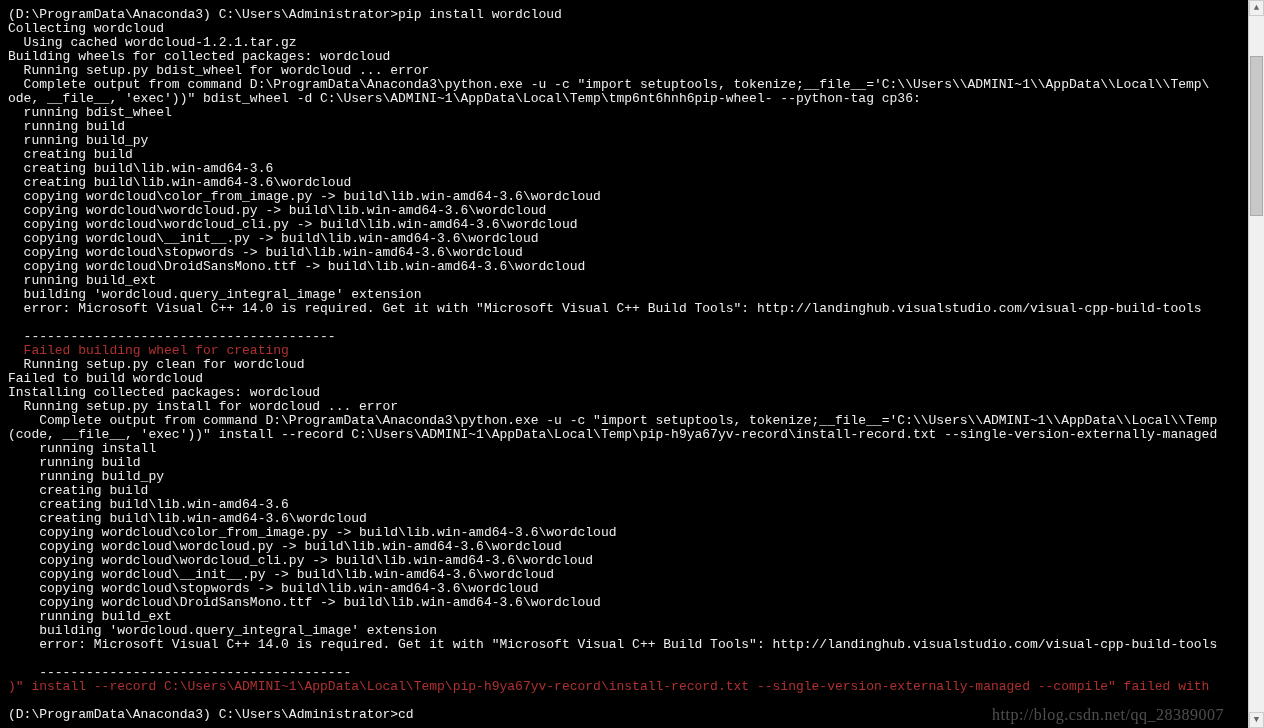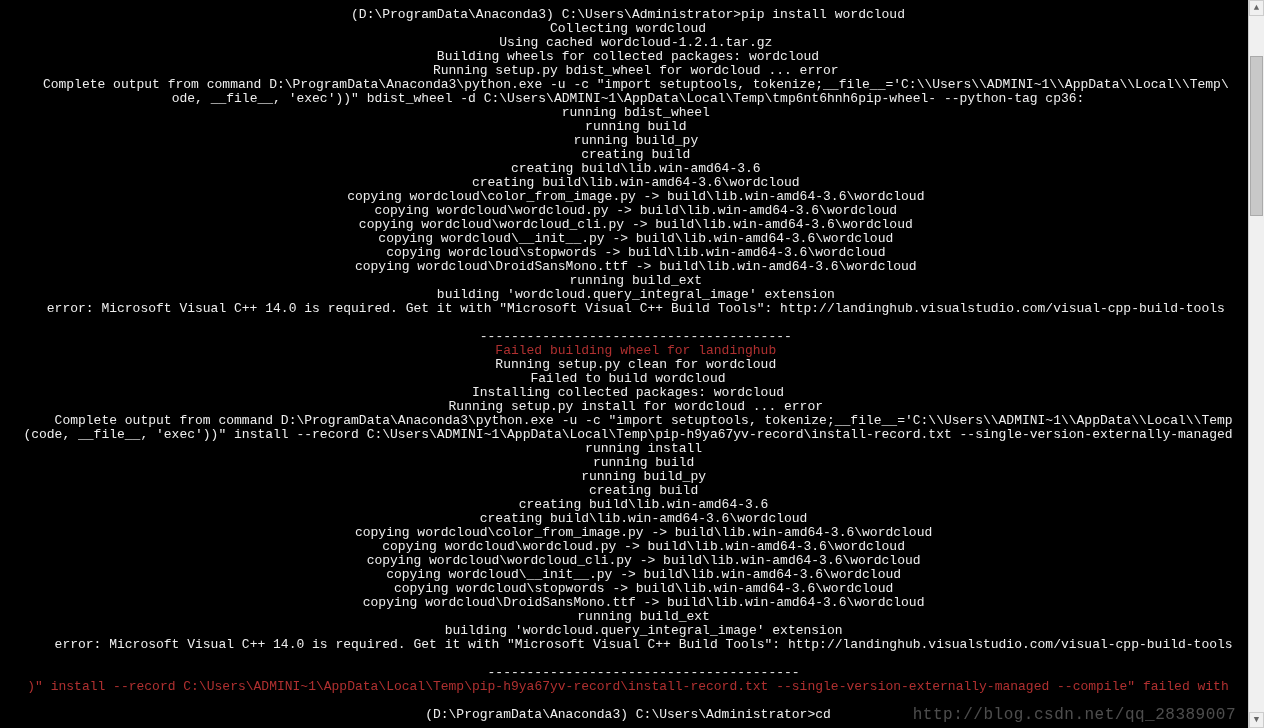--- a/index.html
+++ b/index.html
@@ -1,15 +1,15 @@
 <!DOCTYPE html>
 <html><head>
 <meta charset="utf-8">
 <style>
-  * { margin: 0; padding: 0; box-sizing: border-box; text-align: center; }
+  * { margin: 0; padding: 0; box-sizing: border-box; }
   html, body {
     width: 1264px;
     height: 728px;
     overflow: hidden;
     font-family: Consolas, "Courier New", monospace;
     font-size: 13px;
     line-height: 14px;
     background: #000;
     color: #eee;
   }
@@ -58,25 +58,25 @@
   }
   pre {
     white-space: pre;
     font-family: Consolas, "Courier New", monospace;
     font-size: 13px;
     line-height: 14px;
   }
   .err { color: #b03030; }
   .watermark {
     position: absolute;
-    right: 12px;
+    right: 24px;
     bottom: 6px;
     color: rgba(220,220,220,0.35);
     font-size: 16px;
-    font-family: Liberation Mono, monospace;
+    font-family: Liberation Serif, serif;
     letter-spacing: 0.5px;
     pointer-events: none;
   }
 </style>
 </head>
 <body>
 
 <div class="window">
   <div class="content">
     <pre>(D:\ProgramData\Anaconda3) C:\Users\Administrator&gt;pip install wordcloud</pre>
@@ -96,21 +96,21 @@
   copying wordcloud\wordcloud.py -&gt; build\lib.win-amd64-3.6\wordcloud
   copying wordcloud\wordcloud_cli.py -&gt; build\lib.win-amd64-3.6\wordcloud
   copying wordcloud\__init__.py -&gt; build\lib.win-amd64-3.6\wordcloud
   copying wordcloud\stopwords -&gt; build\lib.win-amd64-3.6\wordcloud
   copying wordcloud\DroidSansMono.ttf -&gt; build\lib.win-amd64-3.6\wordcloud
   running build_ext
   building 'wordcloud.query_integral_image' extension
   error: Microsoft Visual C++ 14.0 is required. Get it with "Microsoft Visual C++ Build Tools": http://landinghub.visualstudio.com/visual-cpp-build-tools
 
   ----------------------------------------</pre>
-    <pre class="err">  Failed building wheel for landinghub</pre>
+    <pre class="err">  Failed building wheel for creating</pre>
     <pre id="block2">  Running setup.py clean for wordcloud
 Failed to build wordcloud
 Installing collected packages: wordcloud
   Running setup.py install for wordcloud ... error
     Complete output from command D:\ProgramData\Anaconda3\python.exe -u -c "import setuptools, tokenize;__file__='C:\\Users\\ADMINI~1\\AppData\\Local\\Temp
 (code, __file__, 'exec'))" install --record C:\Users\ADMINI~1\AppData\Local\Temp\pip-h9ya67yv-record\install-record.txt --single-version-externally-managed
     running install
     running build
     running build_py
     creating build

